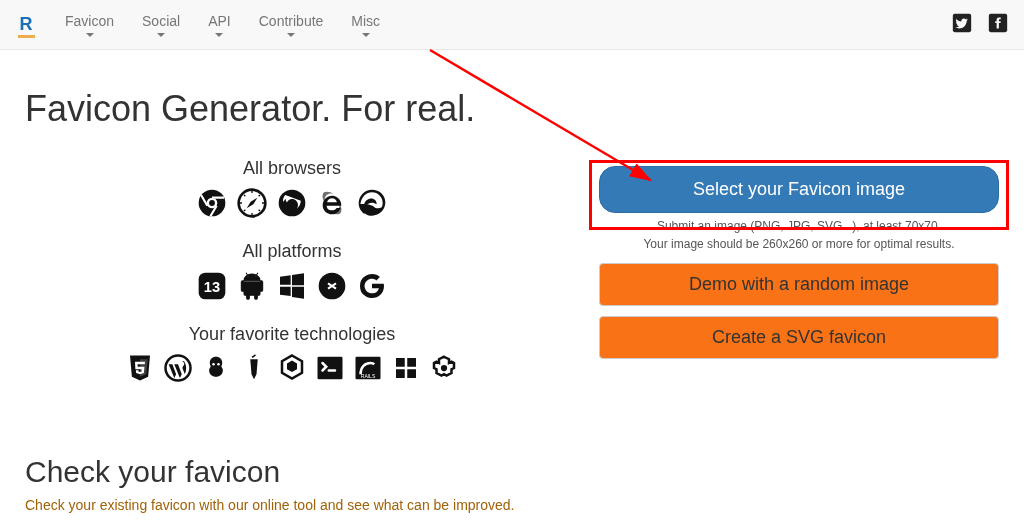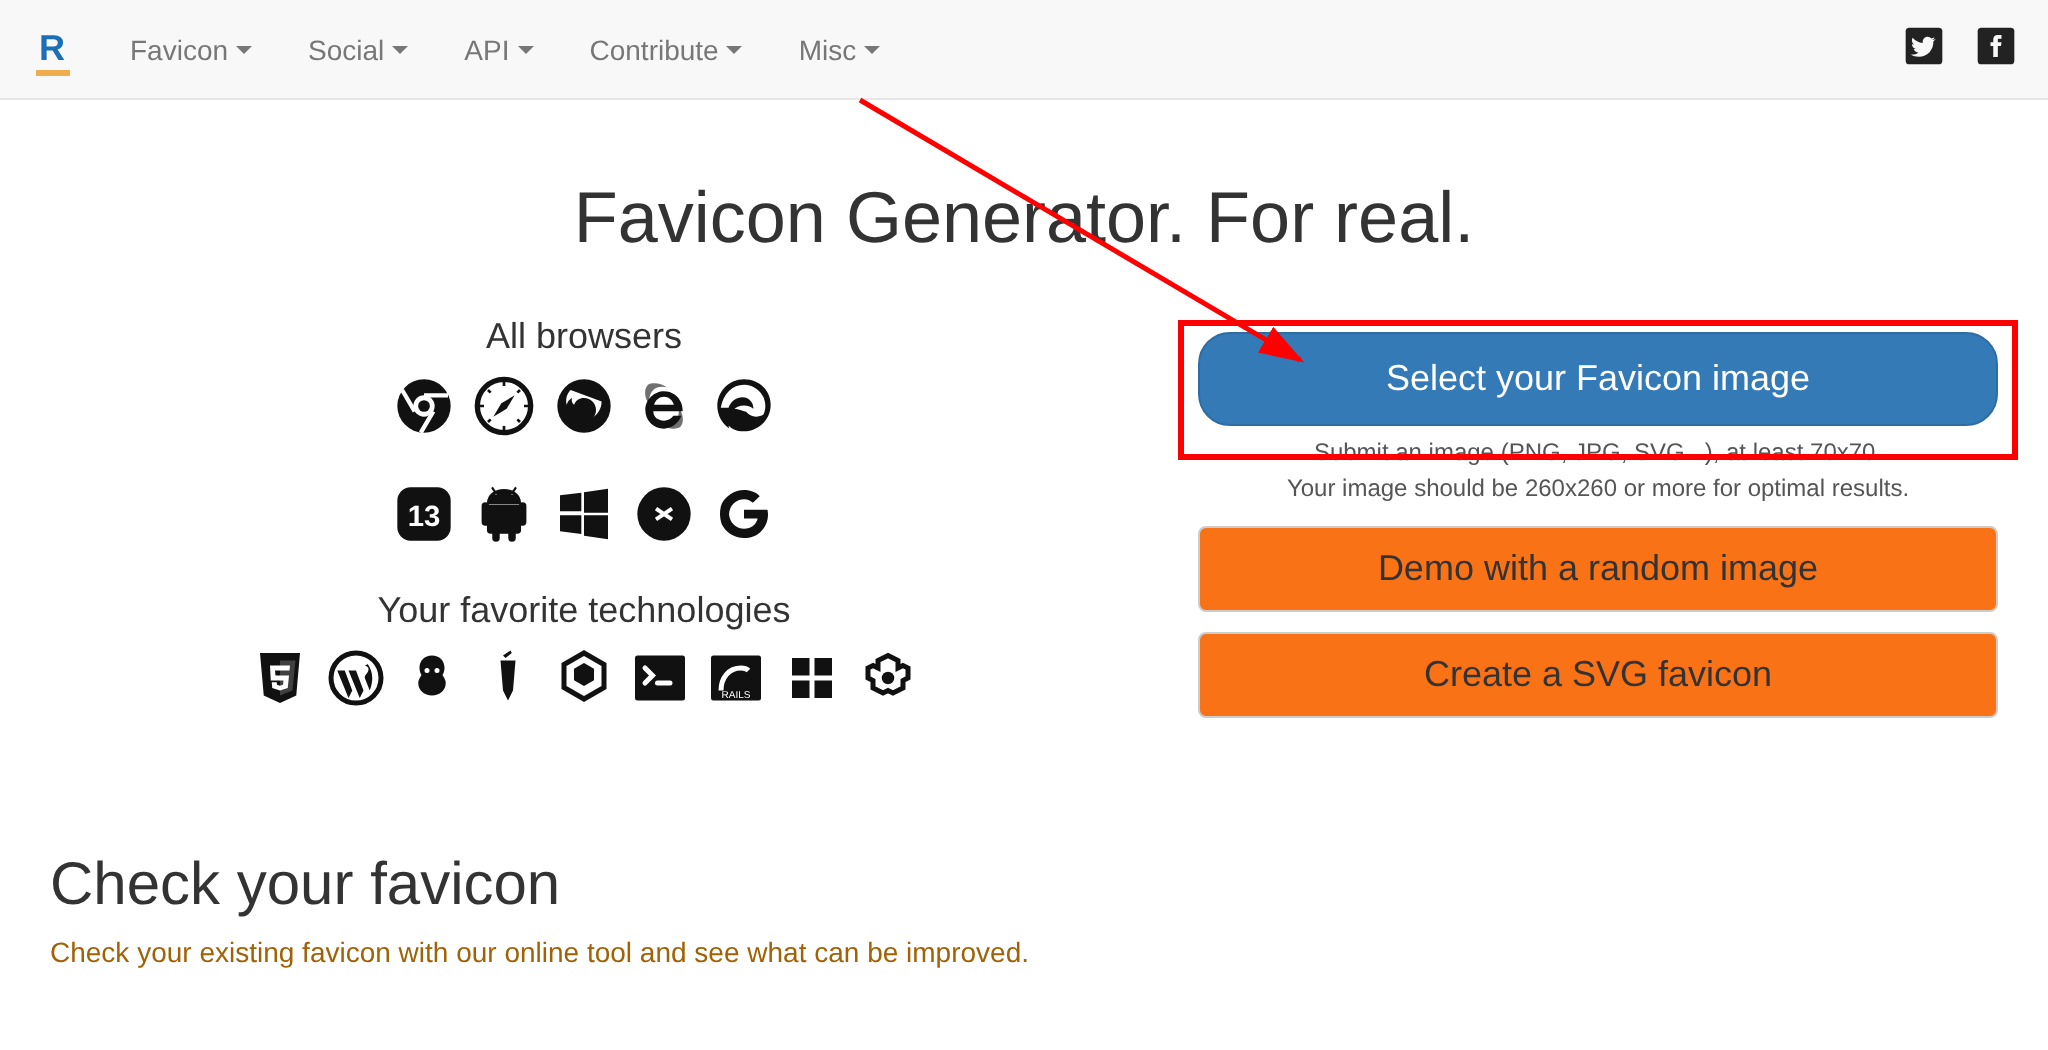--- a/index.html
+++ b/index.html
@@ -2,26 +2,26 @@
 <html><head>
 <meta charset="utf-8">
 <style>
   * { box-sizing: border-box; margin: 0; padding: 0; }
   body { font-family: "Helvetica Neue", Helvetica, Arial, sans-serif; font-size: 14px; color: #333; width: 1024px; height: 525px; overflow: hidden; background: #fff; position: relative; }
   .navbar { height: 50px; background: #f8f8f8; border-bottom: 1px solid #e7e7e7; display: flex; align-items: center; padding: 0 15px; justify-content: space-between; }
   .nav-left { display: flex; align-items: center; gap: 4px; }
   .logo { width: 22px; height: 22px; display: inline-flex; align-items: center; justify-content: center; margin-right: 12px; }
   .logo-r { font-weight: 700; font-size: 18px; color: #1a6fb6; position: relative; }
   .logo-r::after { content: ""; position: absolute; left: -2px; right: -2px; bottom: -3px; height: 3px; background: linear-gradient(90deg, #f0ad4e 0%, #f0ad4e 100%); }
-  .nav-item { color: #777; padding: 8px 12px; display: flex; align-items: center; gap: 4px; cursor: pointer; font-size: 14px; }
+  .nav-item { color: #777; padding: 8px 12px; display: flex; align-items: center; gap: 4px; cursor: pointer; font-size: 14px; flex-direction: column; }
   .caret { width: 0; height: 0; border-left: 4px solid transparent; border-right: 4px solid transparent; border-top: 4px solid #777; display: inline-block; }
   .nav-right { display: flex; gap: 14px; align-items: center; }
   .social-icon svg { width: 22px; height: 22px; fill: #222; }
   .container { width: 100%; padding: 0 25px; }
-  .page-title { font-size: 36px; font-weight: 500; color: #333; margin: 38px 0 28px 0; text-align: center; }
+  .page-title { font-size: 36px; font-weight: 500; color: #333; margin: 38px 0 28px 0; }
   .columns { display: flex; gap: 40px; }
   .left { flex: 1; text-align: center; }
   .right { flex: 0 0 400px; text-align: center; padding-top: 8px; position: relative; }
   .group-label { font-size: 18px; color: #333; margin-bottom: 8px; font-weight: 400; }
   .icon-row { display: flex; justify-content: center; gap: 8px; margin-bottom: 22px; }
   .icon-32 { width: 32px; height: 32px; display: inline-flex; align-items: center; justify-content: center; }
   .icon-28 { width: 30px; height: 30px; display: inline-flex; align-items: center; justify-content: center; }
   .icon-32 svg, .icon-28 svg { width: 100%; height: 100%; fill: #111; }
   .btn-primary { background: #337ab7; color: #fff; border: 1px solid #2e6da4; border-radius: 16px; padding: 12px 16px; font-size: 18px; width: 100%; cursor: pointer; }
   .btn-default { background: #f97316; color: #333; border: 1px solid #ccc; border-radius: 4px; padding: 10px 16px; font-size: 18px; width: 100%; cursor: pointer; margin-top: 10px; }
@@ -111,20 +111,21 @@
               <path d="M6 4c2-1 5-.5 7 1-2-.5-4 0-5 1-1.5 1.5-2 4-1 6-2-2-3-6-1-8zM18 20c-2 1-5 .5-7-1 2 .5 4 0 5-1 1.5-1.5 2-4 1-6 2 2 3 6 1 8z" opacity=".6"></path>
             </svg>
           </span>
         <span class="icon-32">
             <svg viewBox="0 0 24 24">
               <path d="M12 2C6.5 2 2 6.5 2 12c0 3.5 1.8 6.6 4.5 8.4-.3-.8-.5-1.7-.5-2.6 0-3.3 2.7-6 6-6 1.3 0 2.5.4 3.5 1.2 0-.1 0-.2 0-.3 0-2.2-1.8-4-4-4-2.5 0-4.6 1.7-5.3 4H3.3C4.2 7.3 7.7 4 12 4c4.4 0 8 3.6 8 8 0 1.1-.2 2.2-.7 3.2-.8.5-1.8.8-2.8.8-1.5 0-2.8-.7-3.7-1.8C11.3 13.9 10 13 8.5 13c-1.9 0-3.5 1.6-3.5 3.5 0 2.1 1.9 4 4.5 4.8.8.2 1.6.2 2.5.2 5.5 0 10-4.5 10-10S17.5 2 12 2z"></path>
             </svg>
           </span>
       </div>
 
+      <div class="group-label">All platforms</div>
       <div class="icon-row">
         <span class="icon-32">
             <svg viewBox="0 0 24 24">
               <rect x="2" y="2" width="20" height="20" rx="5"></rect>
               <text x="12" y="16.5" text-anchor="middle" fill="#fff" font-size="11" font-weight="700" font-family="Arial">13</text>
             </svg>
           </span>
         <span class="icon-32">
             <svg viewBox="0 0 24 24">
               <path d="M6 9h12v9a1 1 0 01-1 1h-1v2a1 1 0 01-2 0v-2h-4v2a1 1 0 01-2 0v-2H7a1 1 0 01-1-1V9zM6 8c0-3 2.7-5 6-5s6 2 6 5H6zM9 5.2a.6.6 0 100-1.2.6.6 0 000 1.2zM15 5.2a.6.6 0 100-1.2.6.6 0 000 1.2zM4 9a1 1 0 012 0v6a1 1 0 01-2 0V9zM18 9a1 1 0 012 0v6a1 1 0 01-2 0V9zM7.5 2L8.8 4M16.5 2L15.2 4" stroke="#111" stroke-width=".8"></path>

